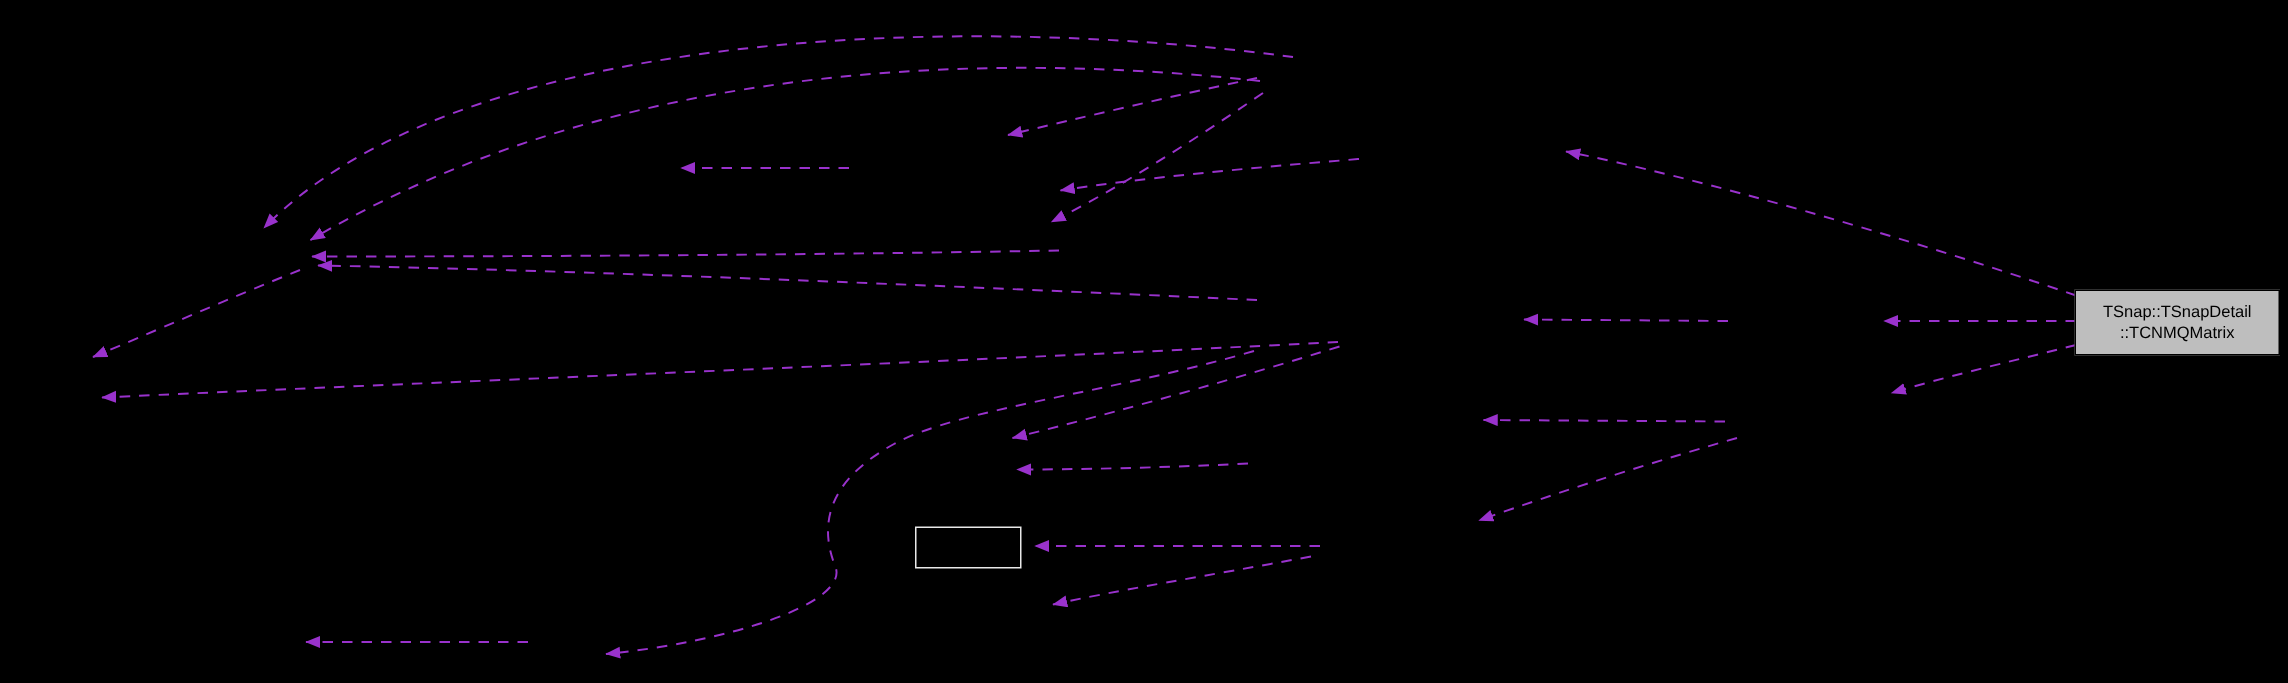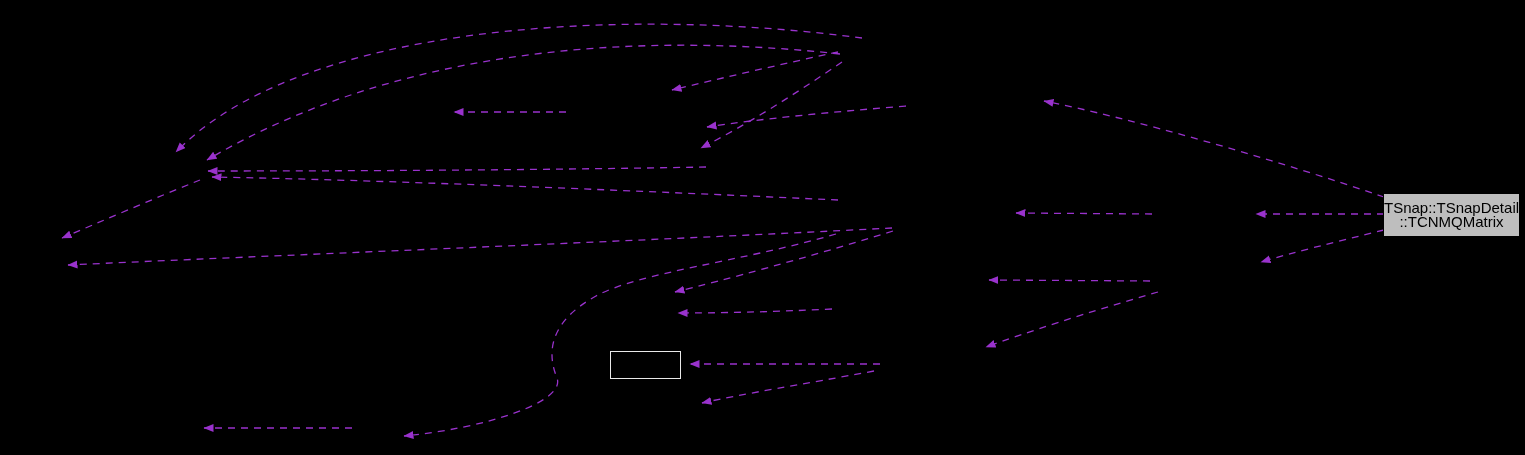--- a/index.html
+++ b/index.html
@@ -34,21 +34,21 @@
     box-sizing: border-box;
     display: flex;
     flex-direction: column;
     align-items: center;
     justify-content: center;
     border: 1px solid #000;
   }
   .node-main {
     left: 1383px; top: 193px;
     width: 137px; height: 44px;
-    font-size: 15px;
+    font-size: 11px;
     line-height: 14px;
     text-align: center;
   }
   .node-empty {
     left: 610px; top: 351px;
     width: 71px; height: 28px;
   }
   .node-line { display: block; white-space: nowrap; }
 </style>
 </head>

